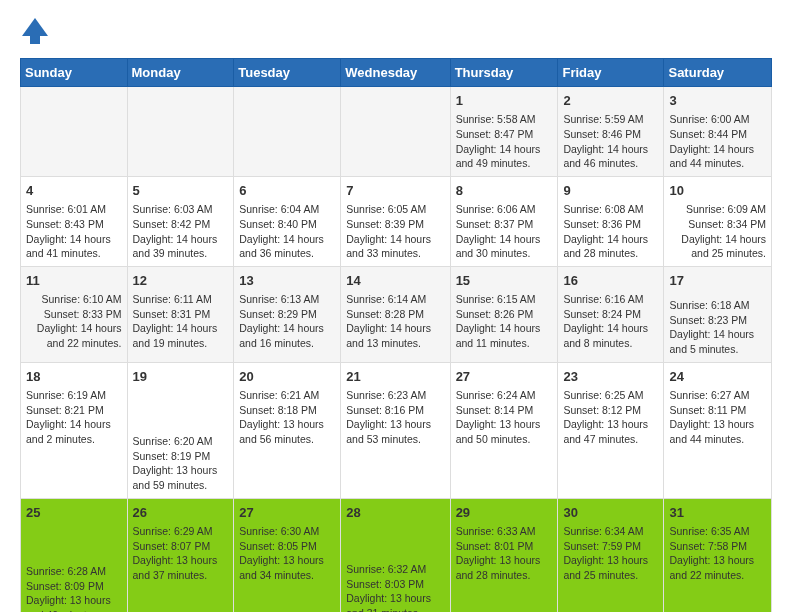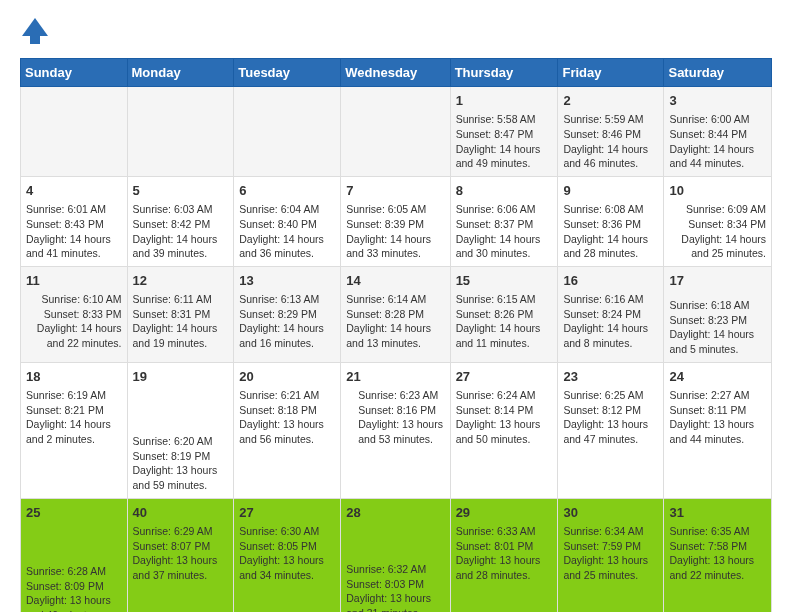--- a/index.html
+++ b/index.html
@@ -195,52 +195,52 @@
 Daylight: 13 hours and 59 minutes.</div>
           </td>
           <td>
             <span class="day-number">20</span>
             <div class="day-info" style="white-space: pre-line;">Sunrise: 6:21 AM
 Sunset: 8:18 PM
 Daylight: 13 hours and 56 minutes.</div>
           </td>
           <td>
             <span class="day-number">21</span>
-            <div class="day-info" style="white-space: pre-line; margin-left: 12px;">Sunrise: 6:23 AM
+            <div class="day-info" style="white-space: pre-line;">Sunrise: 6:23 AM
 Sunset: 8:16 PM
 Daylight: 13 hours and 53 minutes.</div>
           </td>
           <td>
             <span class="day-number">27</span>
             <div class="day-info" style="white-space: pre-line;">Sunrise: 6:24 AM
 Sunset: 8:14 PM
 Daylight: 13 hours and 50 minutes.</div>
           </td>
           <td>
             <span class="day-number">23</span>
             <div class="day-info" style="white-space: pre-line;">Sunrise: 6:25 AM
 Sunset: 8:12 PM
 Daylight: 13 hours and 47 minutes.</div>
           </td>
           <td>
             <span class="day-number">24</span>
-            <div class="day-info" style="white-space: pre-line;">Sunrise: 2:27 AM
+            <div class="day-info" style="white-space: pre-line;">Sunrise: 6:27 AM
 Sunset: 8:11 PM
 Daylight: 13 hours and 44 minutes.</div>
           </td>
         </tr>
         <tr style="background-color: #84cc16;">
           <td>
             <span class="day-number">25</span>
             <div class="day-info" style="white-space: pre-line; margin-top: 42px;">Sunrise: 6:28 AM
 Sunset: 8:09 PM
 Daylight: 13 hours and 40 minutes.</div>
           </td>
           <td>
-            <span class="day-number">40</span>
+            <span class="day-number">26</span>
             <div class="day-info" style="white-space: pre-line;">Sunrise: 6:29 AM
 Sunset: 8:07 PM
 Daylight: 13 hours and 37 minutes.</div>
           </td>
           <td>
             <span class="day-number">27</span>
             <div class="day-info" style="white-space: pre-line;">Sunrise: 6:30 AM
 Sunset: 8:05 PM
 Daylight: 13 hours and 34 minutes.</div>
           </td>

